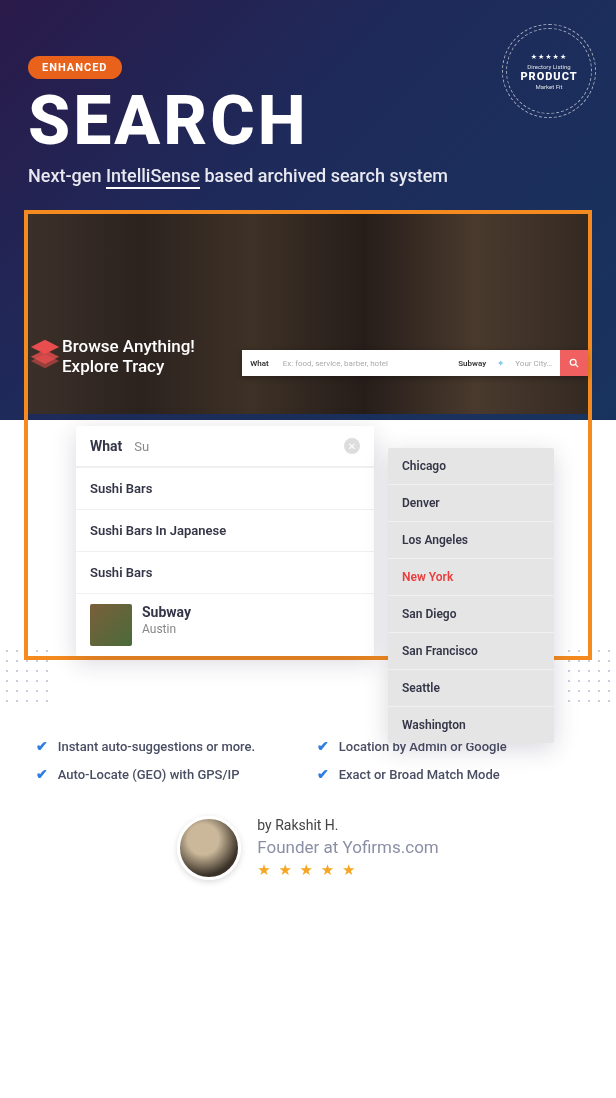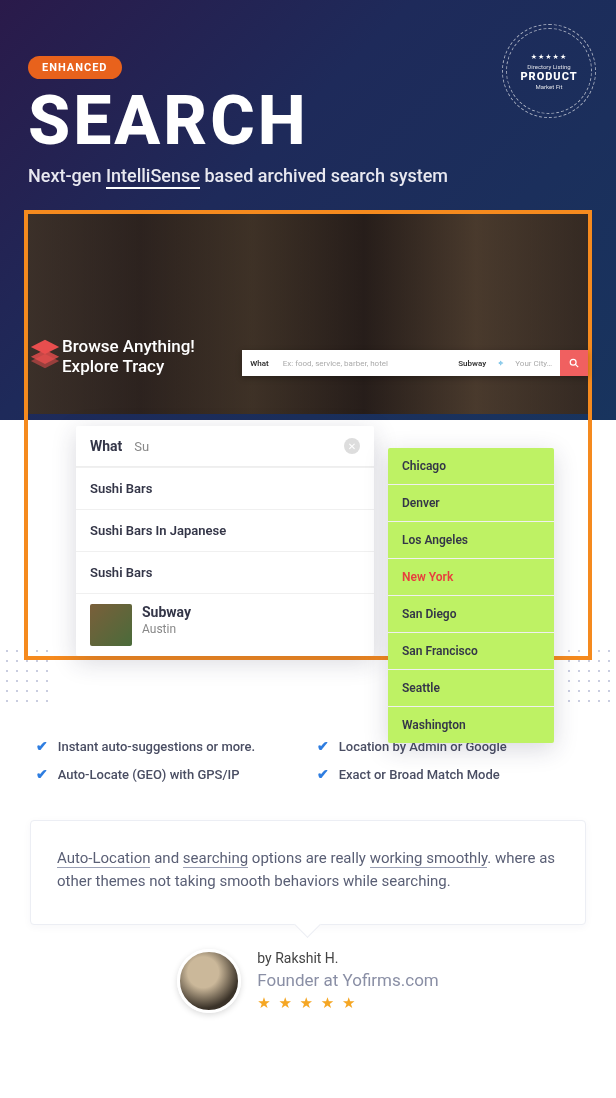--- a/index.html
+++ b/index.html
@@ -138,21 +138,21 @@
 .dd-what-query { color:#888; font-size:13px; }
 .dd-what-clear { margin-left:auto; width:16px;height:16px;border-radius:50%;background:#ddd;color:#fff;display:flex;align-items:center;justify-content:center;font-size:10px; }
 .dd-item { padding: 13px 14px; border-top:1px solid #f0f0f0; color:#343648; font-size:13px; font-weight:600; cursor:pointer; }
 .dd-item-rich { display:flex; gap:10px; padding:10px 14px; border-top:1px solid #f0f0f0; }
 .dd-thumb { width:42px;height:42px;background:linear-gradient(135deg,#7a5f3a,#4a6b3a);border-radius:2px; }
 .dd-rich-title { color:#343648; font-weight:700; font-size:14px; }
 .dd-rich-sub { color:#888; font-size:12px; margin-top:2px; }
 
 .dd-where {
   width: 166px;
-  background: #bef264;
+  background: #e5e5e5;
   box-shadow: 0 6px 24px rgba(40,40,70,0.18);
   border-radius: 2px;
   margin-top: 22px;
 }
 .dd-where .city { padding:11px 14px; border-bottom:1px solid #f0f0f0; color:#343648; font-size:12px; font-weight:600; cursor:pointer; }
 .dd-where .city:last-child { border-bottom:none; }
 .dd-where .city.active { color:#e83e3e; }
 
 .features {
   margin-top: 300px;
@@ -314,25 +314,20 @@
     <div class="feat">
       <span class="feat-check">✔</span>
       <span class="feat-text">Auto-Locate (GEO) with GPS/IP</span>
     </div>
     <div class="feat">
       <span class="feat-check">✔</span>
       <span class="feat-text">Exact or Broad Match Mode</span>
     </div>
   </div>
 
-  <div class="testimonial">
-    <p class="testimonial-text">
-      <span class="ul">Auto-Location</span><span> and </span><span class="ul">searching</span><span> options are really </span><span class="ul">working smoothly</span><span>. where as other themes not taking smooth behaviors while searching.</span>
-    </p>
-  </div>
 
   <div class="author">
     <div class="avatar"></div>
     <div>
       <div class="author-by">by Rakshit H.</div>
       <div class="author-role">Founder at Yofirms.com</div>
       <div class="author-stars">★ ★ ★ ★ ★</div>
     </div>
   </div>
 

